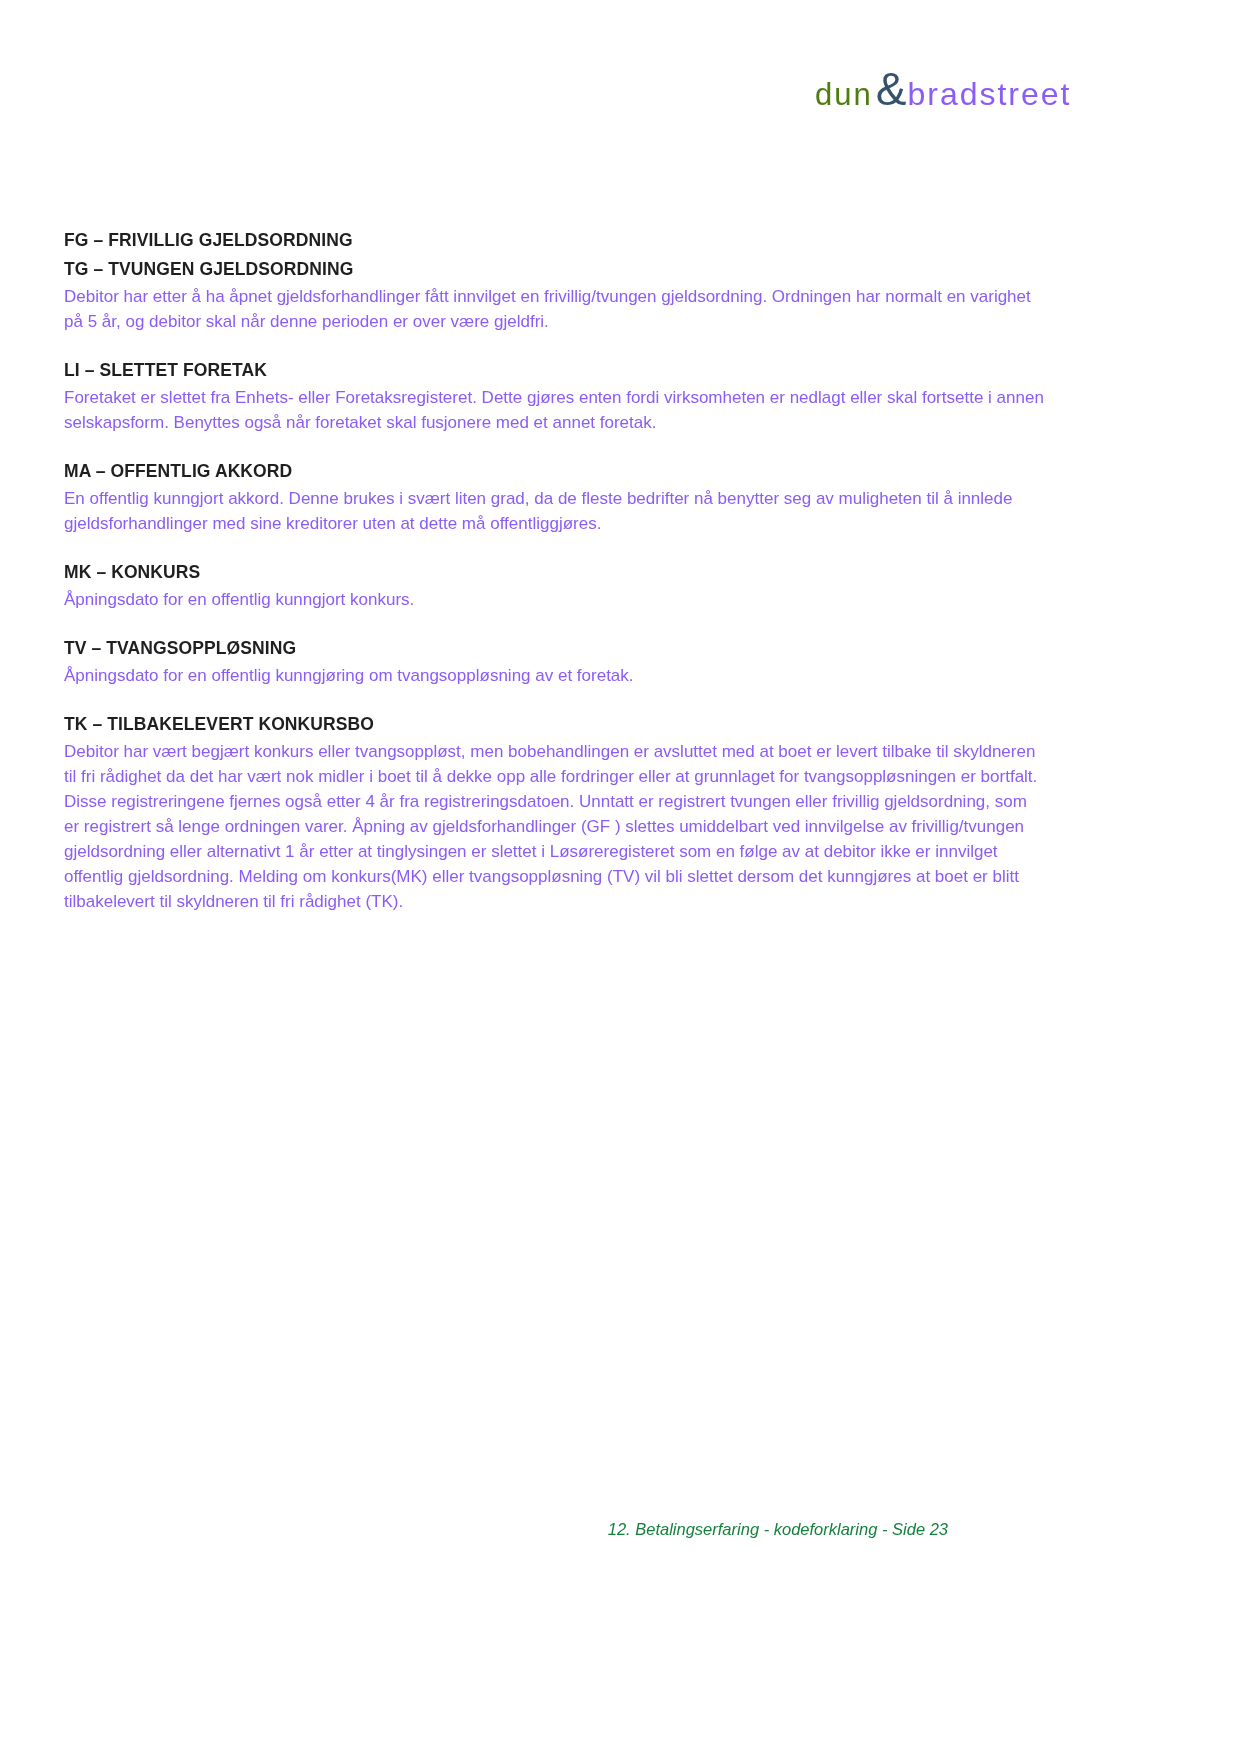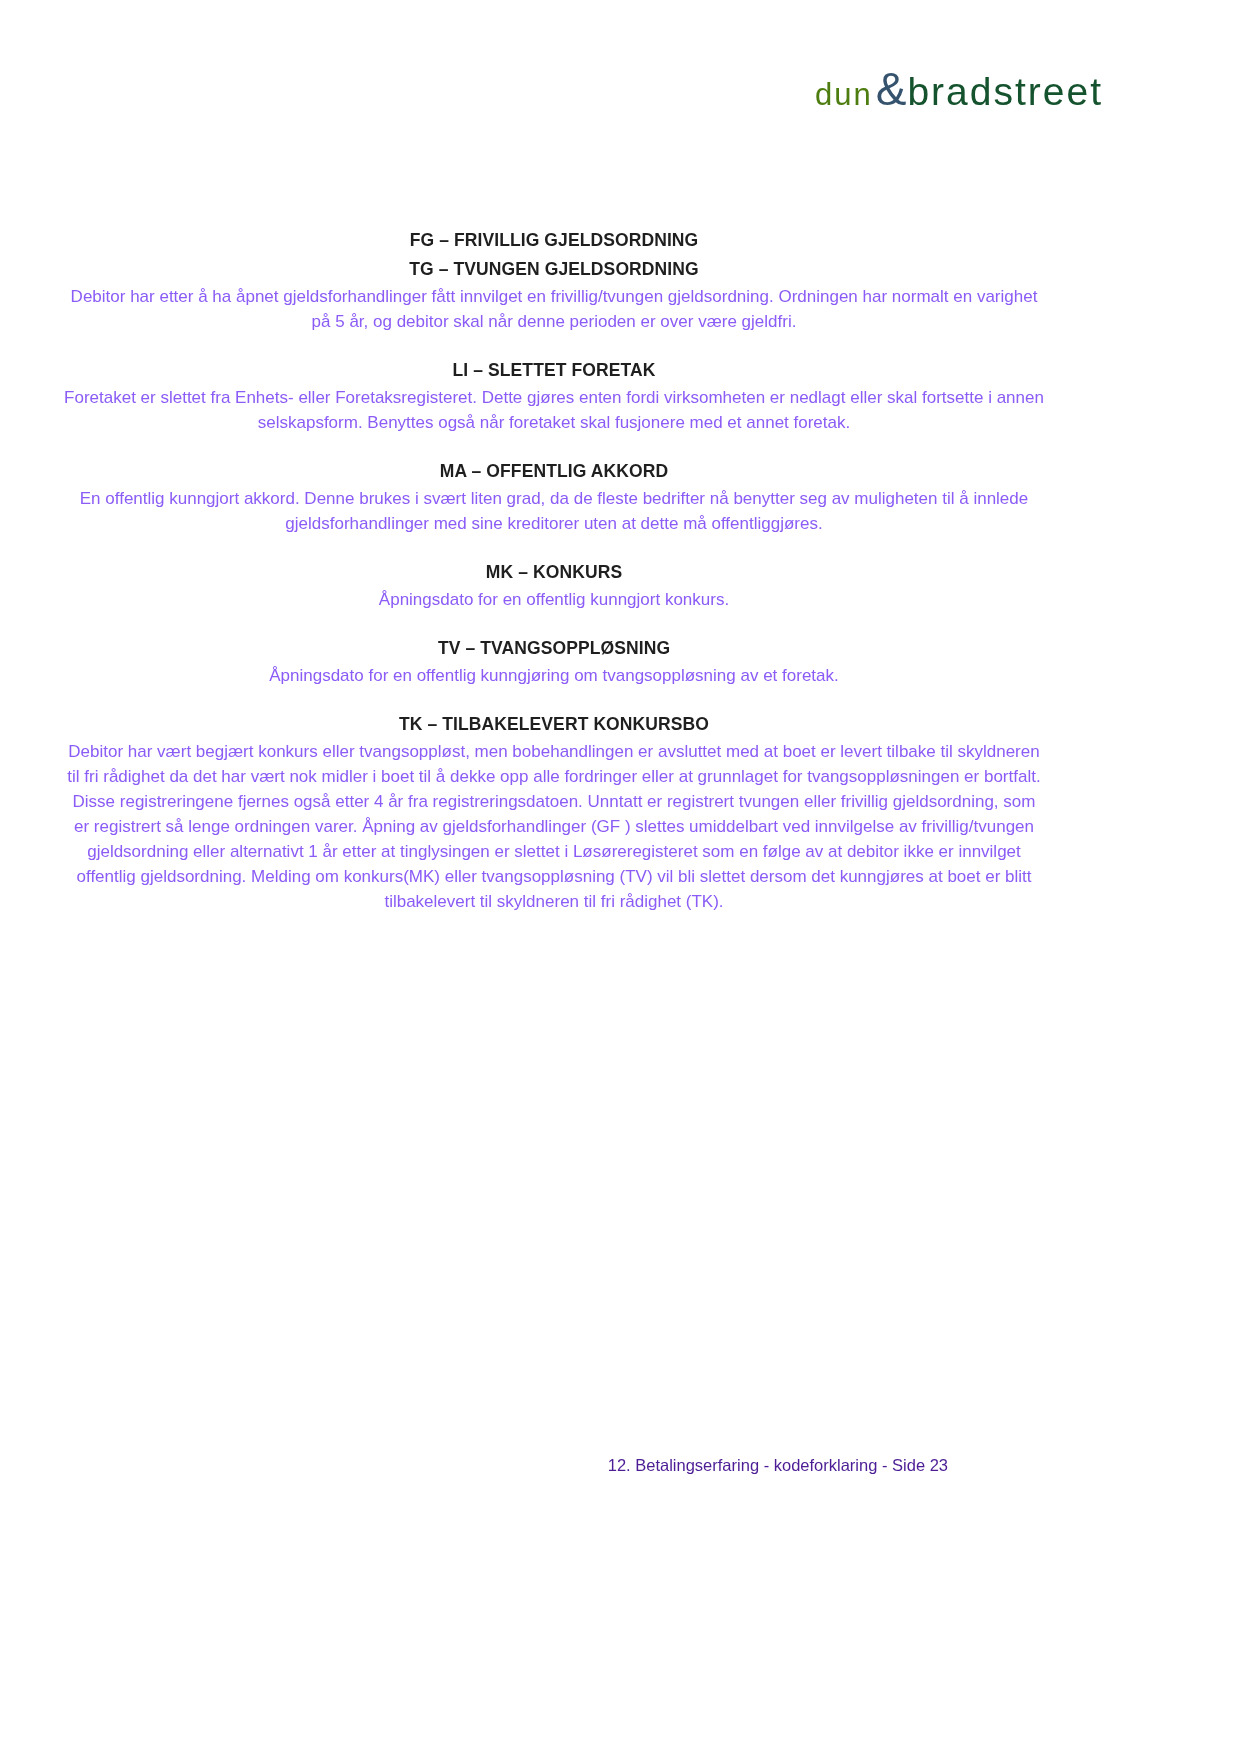--- a/index.html
+++ b/index.html
@@ -10,37 +10,37 @@
     position:relative;
     overflow:hidden;
   }
   .logo {
     position:absolute; top:66px; left:815px;
     display:flex; align-items:baseline;
     user-select:none;
   }
   .logo-word1 { font-size:31px; font-weight:500; color:#4d7c0f; letter-spacing:2px; }
   .logo-amp   { font-size:46px; font-weight:400; color:#36536e; margin:0 1px 0 3px; line-height:1; }
-  .logo-word2 { font-size:39px; font-weight:500; color:#14532d; letter-spacing:2px; }
+  .logo-word2 { font-size:32px; font-weight:500; color:#8b5cf6; letter-spacing:2px; }
 
   main.doc {
     position:absolute; left:64px; top:226px; width:980px;
   }
-  .section { margin:0 0 22px 0;text-align:center; }
+  .section { margin:0 0 22px 0; }
   .sec-heading {
     font-size:17.5px; font-weight:bold; line-height:29px;
     color:#1f1f1f; letter-spacing:0.1px;
   }
   .sec-body {
     margin:0; font-size:17px; line-height:25px;
     color:#8b5cf6;
   }
   .footer {
-    position:absolute; top:1456px; right:293px;
-    font-size:16.5px; color:#4c1d95; white-space:nowrap;
+    position:absolute; top:1520px; right:293px;
+    font-size:16.5px; color:#15803d; white-space:nowrap;font-style:italic;
   }
 </style>
 </head>
 <body>
 
 <header class="logo">
   <span class="logo-word1">dun</span>
   <span class="logo-amp">&amp;</span>
   <span class="logo-word2">bradstreet</span>
 </header>

